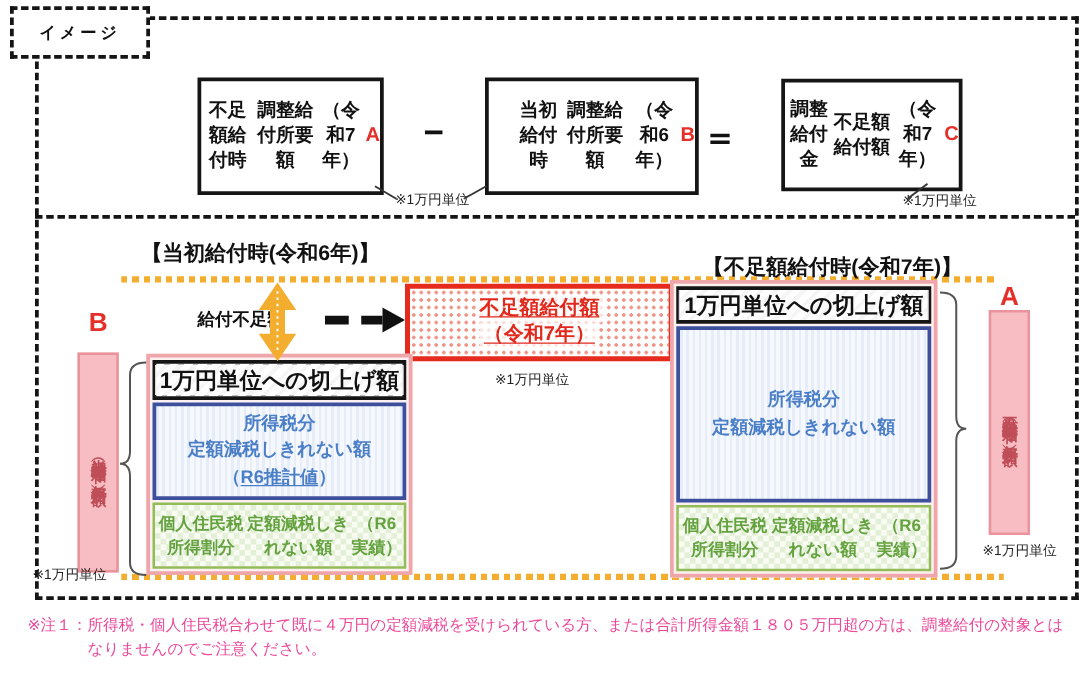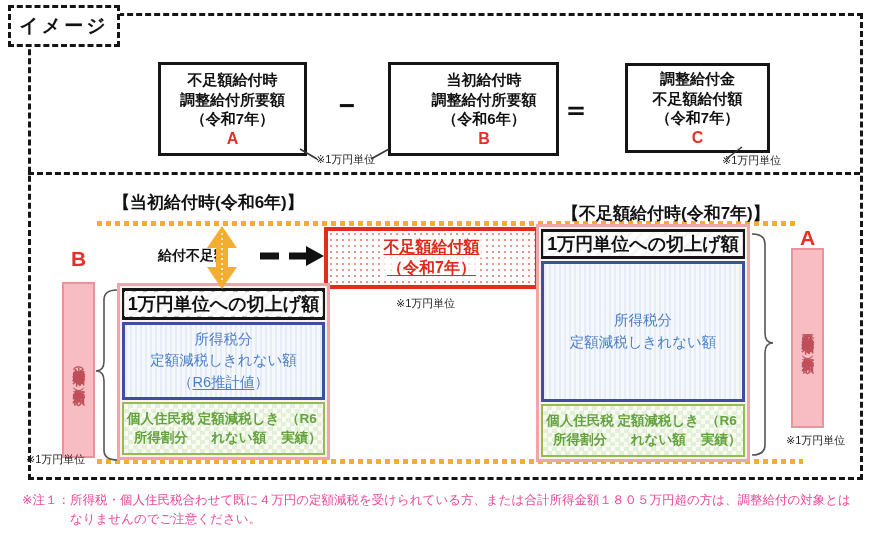--- a/index.html
+++ b/index.html
@@ -7,27 +7,27 @@
     position:relative;width:870px;height:545px;background:#fff;overflow:hidden;
     font-family:"Liberation Sans","DejaVu Sans",sans-serif;color:#111;
   }
   .abs{position:absolute;}
 
   
   .outer-frame{left:28px;top:13px;width:829px;height:461px;border:3px dashed #151515;}
   .imeji-box{
     left:8px;top:5px;width:106px;height:36px;background:#fff;border:3px dashed #151515;
     display:flex;align-items:center;justify-content:center;
-    font-size:19px;font-weight:bold;letter-spacing:3px;z-index:3;
+    font-size:13px;font-weight:bold;letter-spacing:3px;z-index:3;
   }
   .divider{left:28px;top:172px;width:832px;height:0;border-top:3px dashed #151515;}
 
   
   .f-box{
-    background:#fff;border:3px solid #151515;display:flex;flex-direction:column;
+    background:#fff;border:3px solid #151515;display:flex;
     align-items:center;justify-content:center;text-align:center;
     font-size:15px;font-weight:bold;line-height:1.32;z-index:2;
   }
   .f-letter{font-size:16px;font-weight:bold;color:#e5302a;line-height:1.2;}
   .f-op{font-size:28px;font-weight:bold;z-index:2;}
   .unit-note{font-size:11px;color:#222;white-space:nowrap;z-index:2;}
 
   
   .sec-header{font-size:17px;font-weight:bold;text-align:left;white-space:nowrap;z-index:2;}
 
@@ -49,21 +49,21 @@
   }
   .band span{
     background:rgba(255,255,255,.85);padding:0 4px;font-size:18px;font-weight:bold;
     color:#111;white-space:nowrap;
   }
   .blue-block{
     box-sizing:border-box;flex:1;margin-top:2px;border:3px solid #3c509c;
     background-color:#f5f8fd;
     background-image:repeating-linear-gradient(90deg,#e7edf8 0 2px,rgba(0,0,0,0) 2px 5px);
     display:flex;flex-direction:column;align-items:center;justify-content:center;
-    text-align:left;color:#4a7ec7;font-weight:normal;font-size:14.5px;line-height:1.45;
+    text-align:left;color:#4a7ec7;font-weight:bold;font-size:14.5px;line-height:1.45;
   }
   .green-block{
     box-sizing:border-box;height:53px;margin-top:2px;border:2px solid #93bb57;
     background-color:#f8fcf2;
     background-image:conic-gradient(#e4efd7 25%,rgba(0,0,0,0) 0 50%,#e4efd7 0 75%,rgba(0,0,0,0) 0);
     background-size:9px 9px;
     display:flex;align-items:center;justify-content:center;
     text-align:center;color:#63a23e;font-weight:bold;font-size:13.5px;line-height:1.35;
   }
   .u{text-decoration:underline;text-underline-offset:2px;}

